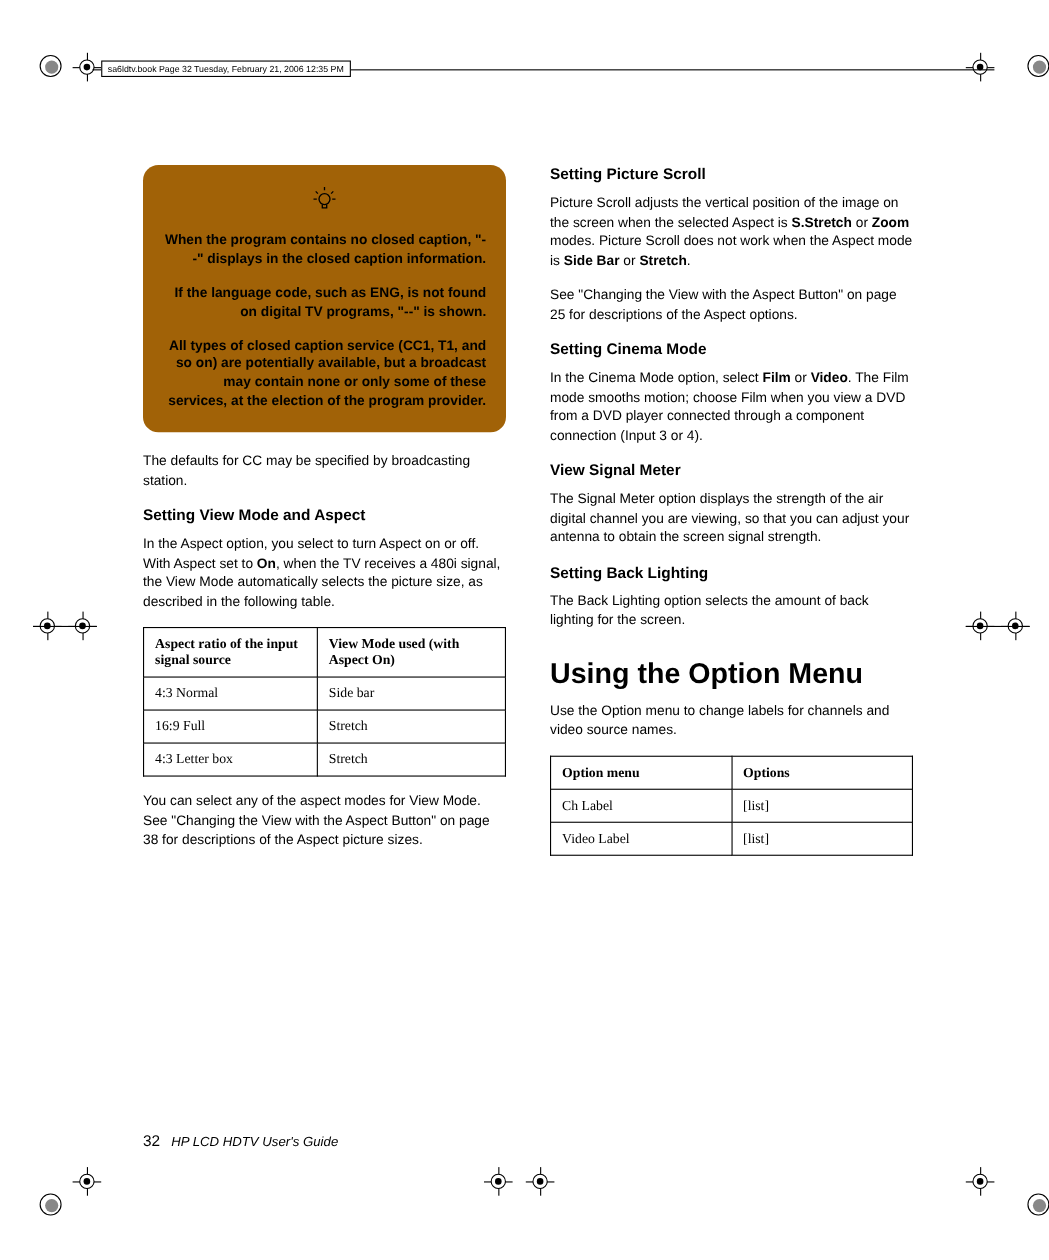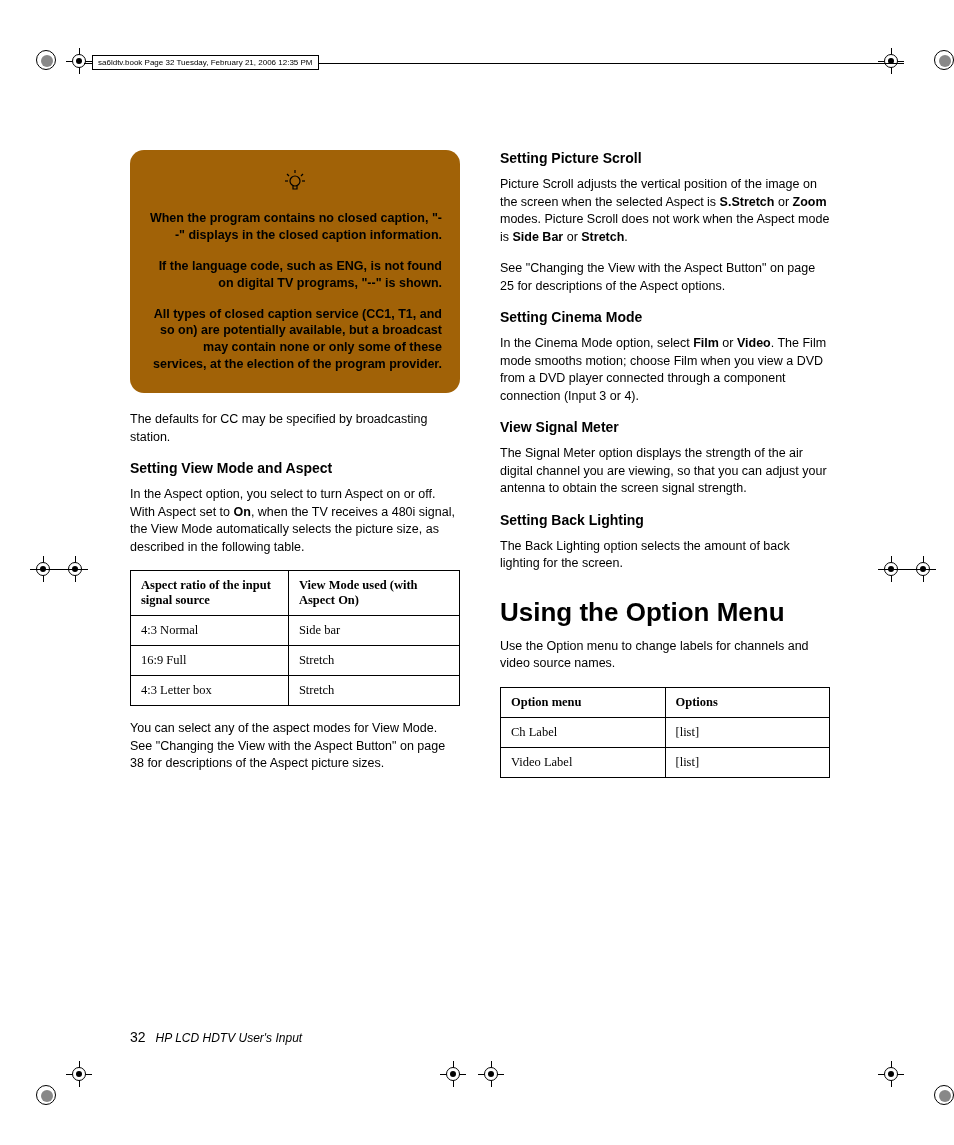--- a/index.html
+++ b/index.html
@@ -225,14 +225,14 @@
       <tr>
             <td>Video Label</td>
             <td>[list]</td>
           </tr>
     </tbody>
       </table>
   </div>
 </div>
 
 <div class="footer">
-  <span class="pagenum">32</span>&nbsp;&nbsp;&nbsp;<span class="title">HP LCD HDTV User's Input</span>
+  <span class="pagenum">32</span>&nbsp;&nbsp;&nbsp;<span class="title">HP LCD HDTV User's Guide</span>
 </div>
 
 </body></html>

